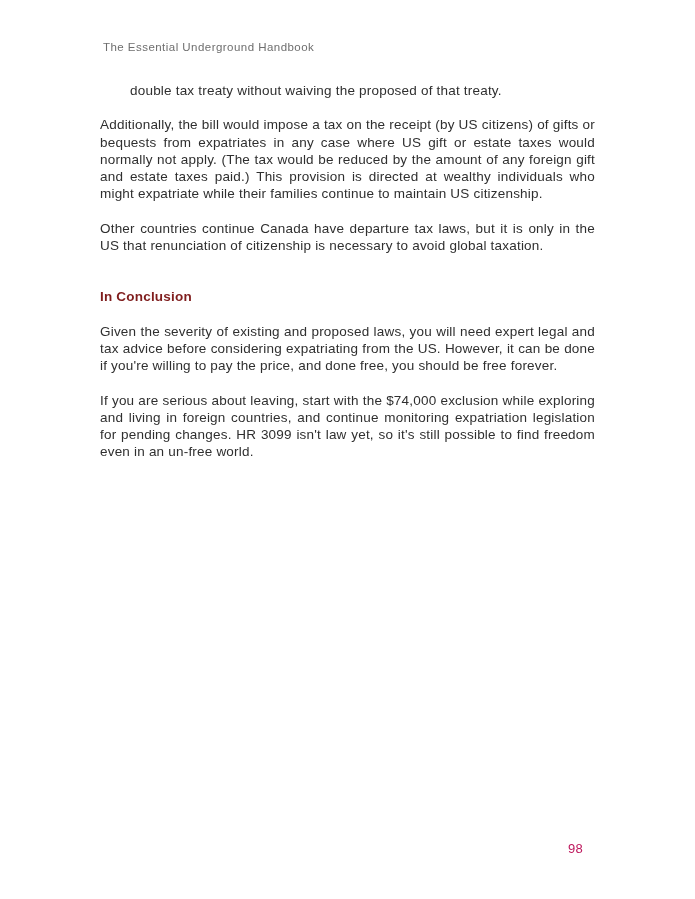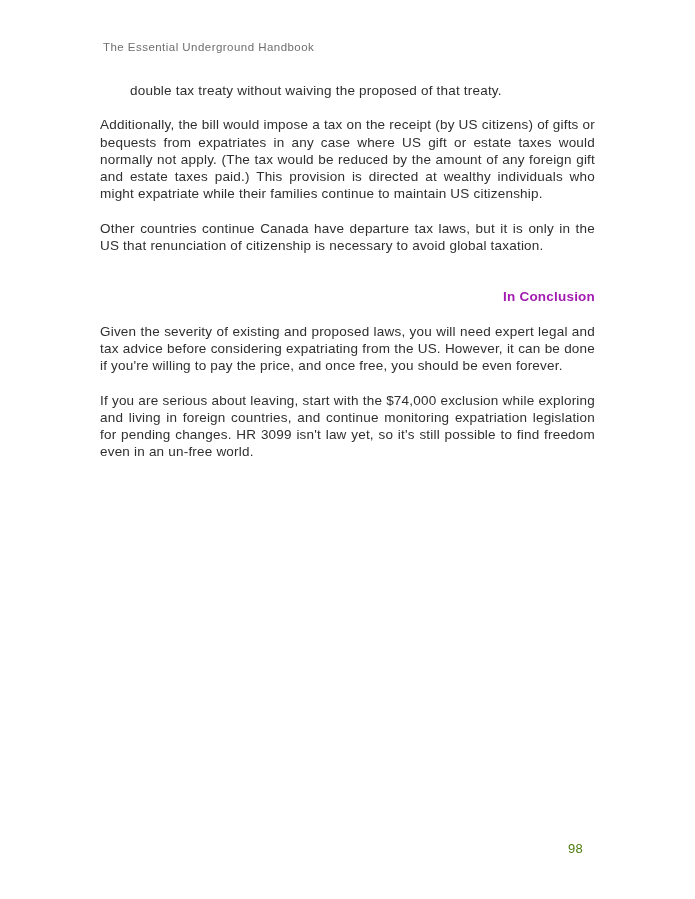--- a/index.html
+++ b/index.html
@@ -39,51 +39,51 @@
   .para {
     margin: 0 0 17px 0;
   }
   .para.continuation {
     text-indent: 30px;
   }
   .heading {
     font-size: 13.5px;
     line-height: 17.3px;
     font-weight: bold;
-    color: #a21caf;
+    color: #7f1d1d;
     margin: 34px 0 17px 0;
-    text-align: right;
+    text-align: left;
   }
   .page-number {
     position: absolute;
     top: 841px;
     right: 112px;
     font-size: 13px;
     letter-spacing: 0.02em;
-    color: #4d7c0f;
+    color: #be185d;
   }
 </style>
 </head>
 <body>
 
 <div class="page">
 
   <div class="running-header">The Essential Underground Handbook</div>
 
   <div class="body-text">
 
     <p class="para continuation">double tax treaty without waiving the proposed of that treaty.</p>
 
     <p class="para">Additionally, the bill would impose a tax on the receipt (by US citizens) of gifts or bequests from expatriates in any case where US gift or estate taxes would normally not apply. (The tax would be reduced by the amount of any foreign gift and estate taxes paid.) This provision is directed at wealthy individuals who might expatriate while their families continue to maintain US citizenship.</p>
 
     <p class="para">Other countries continue Canada have departure tax laws, but it is only in the US that renunciation of citizenship is necessary to avoid global taxation.</p>
 
     <h2 class="heading">In Conclusion</h2>
 
-    <p class="para">Given the severity of existing and proposed laws, you will need expert legal and tax advice before considering expatriating from the US. However, it can be done if you're willing to pay the price, and once free, you should be even forever.</p>
+    <p class="para">Given the severity of existing and proposed laws, you will need expert legal and tax advice before considering expatriating from the US. However, it can be done if you're willing to pay the price, and done free, you should be free forever.</p>
 
     <p class="para">If you are serious about leaving, start with the $74,000 exclusion while exploring and living in foreign countries, and continue monitoring expatriation legislation for pending changes. HR 3099 isn't law yet, so it's still possible to find freedom even in an un-free world.</p>
 
   </div>
 
   <div class="page-number">98</div>
 
 </div>
 
 </body></html>

